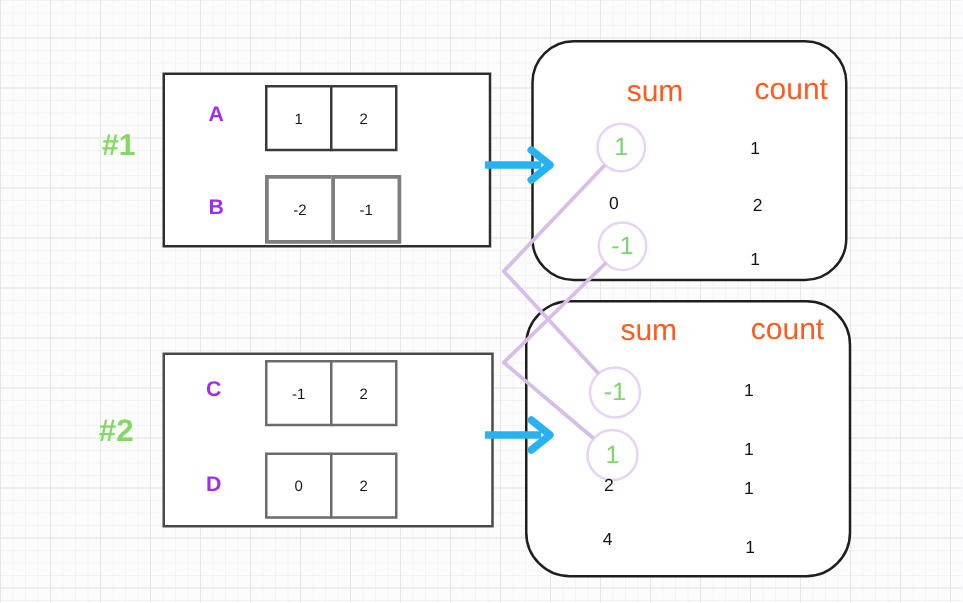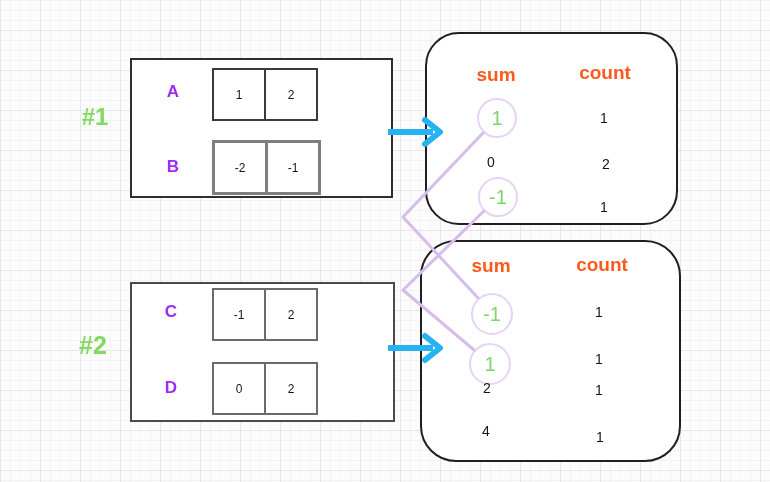--- a/index.html
+++ b/index.html
@@ -25,21 +25,21 @@
     width:50px;height:49px;box-sizing:content-box;background:#ffffff;
     display:flex;align-items:center;justify-content:center;
     font-size:12px;color:#141414;
   }
   .cells-a .cell{border:2px solid #3a3a3a;}
   .cells-b .cell{border:3px solid #7e7e7e;}
   .cells-c .cell{border:2px solid #6b6b6b;}
   .cells-d .cell{border:2px solid #6b6b6b;}
   .cell + .cell{margin-left:-2px;}
   .cells-b .cell + .cell{margin-left:-3px;}
-  .hdr{color:#ff5a1e;font-size:19px;font-weight:700;}
+  .hdr{color:#ff5a1e;font-size:24px;font-weight:400;margin-left:28px;}
   .sumval{color:#141414;font-size:14px;}
   .cntval{color:#141414;font-size:14px;}
   .circle{
     position:absolute;transform:translate(-50%,-50%);
     border:2px solid #e7d4f4;border-radius:50%;background:#ffffff;
     display:flex;align-items:center;justify-content:center;box-sizing:border-box;
   }
   .greenval{color:#7ed46d;font-size:20px;font-weight:500;line-height:1;}
   svg.overlay{position:absolute;left:0;top:0;pointer-events:none;z-index:6;}
 </style>

